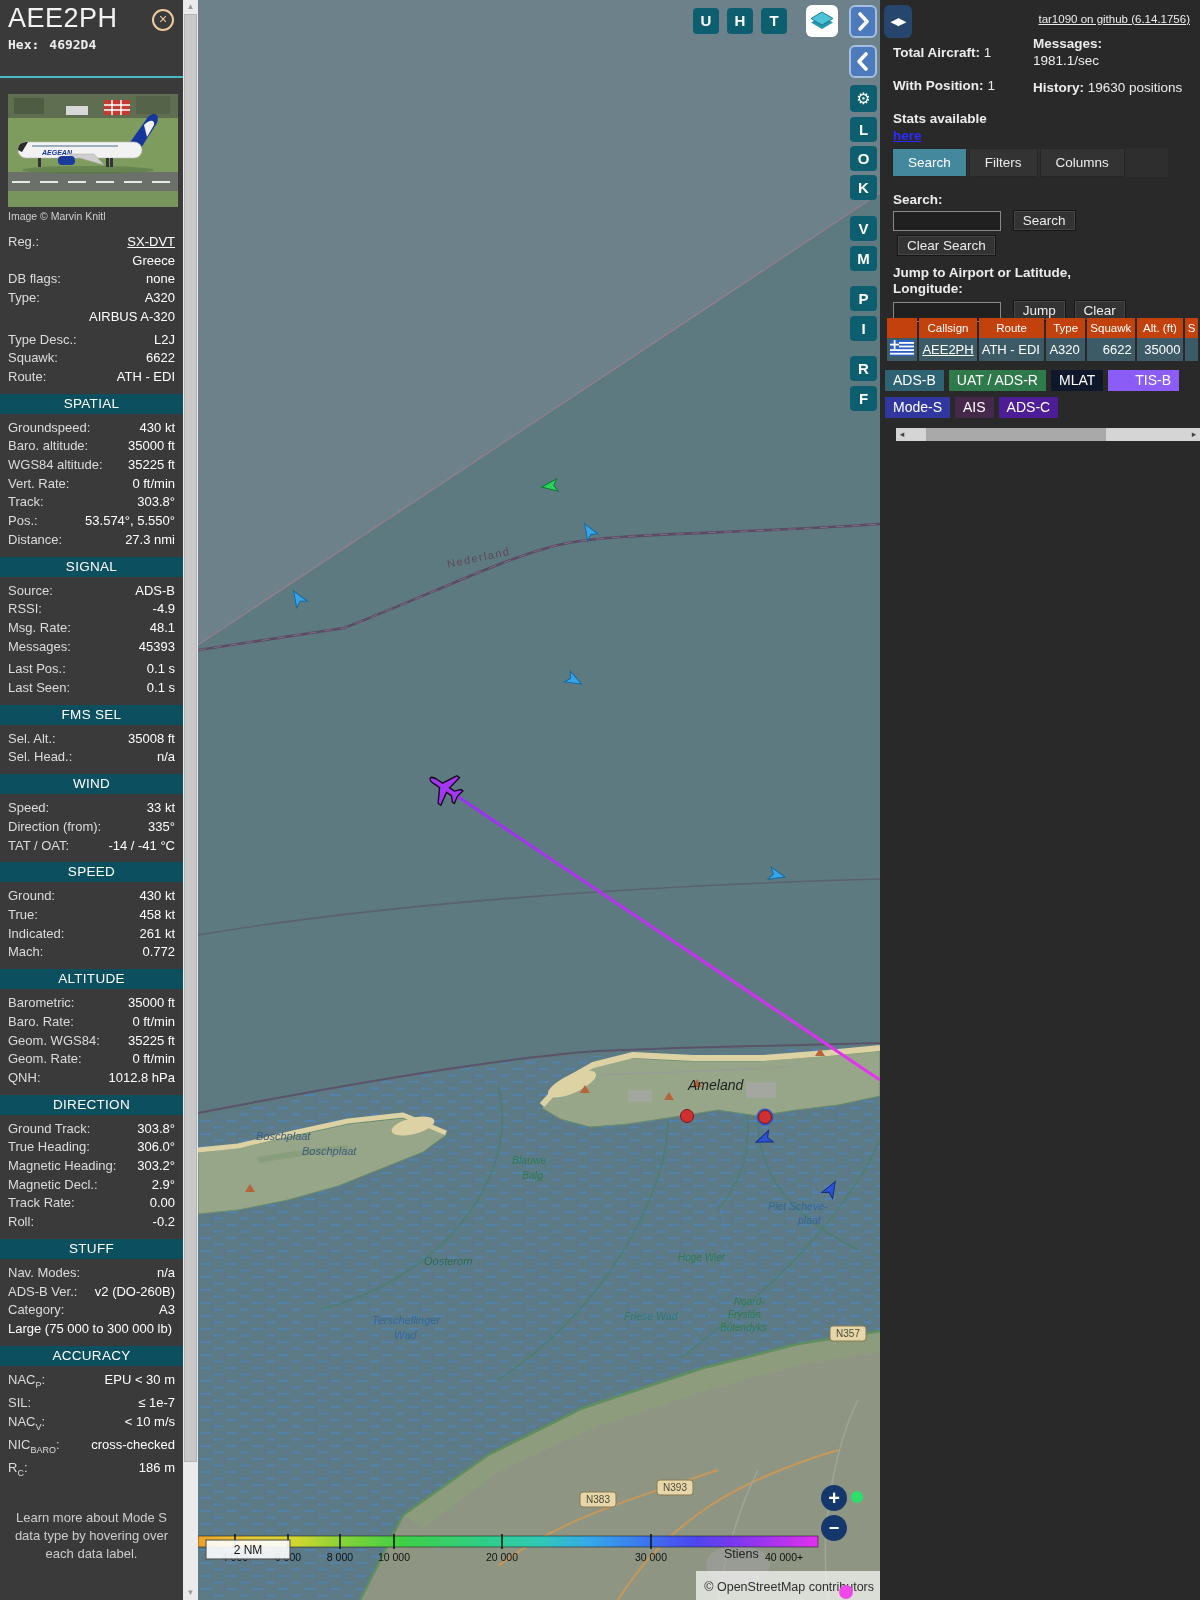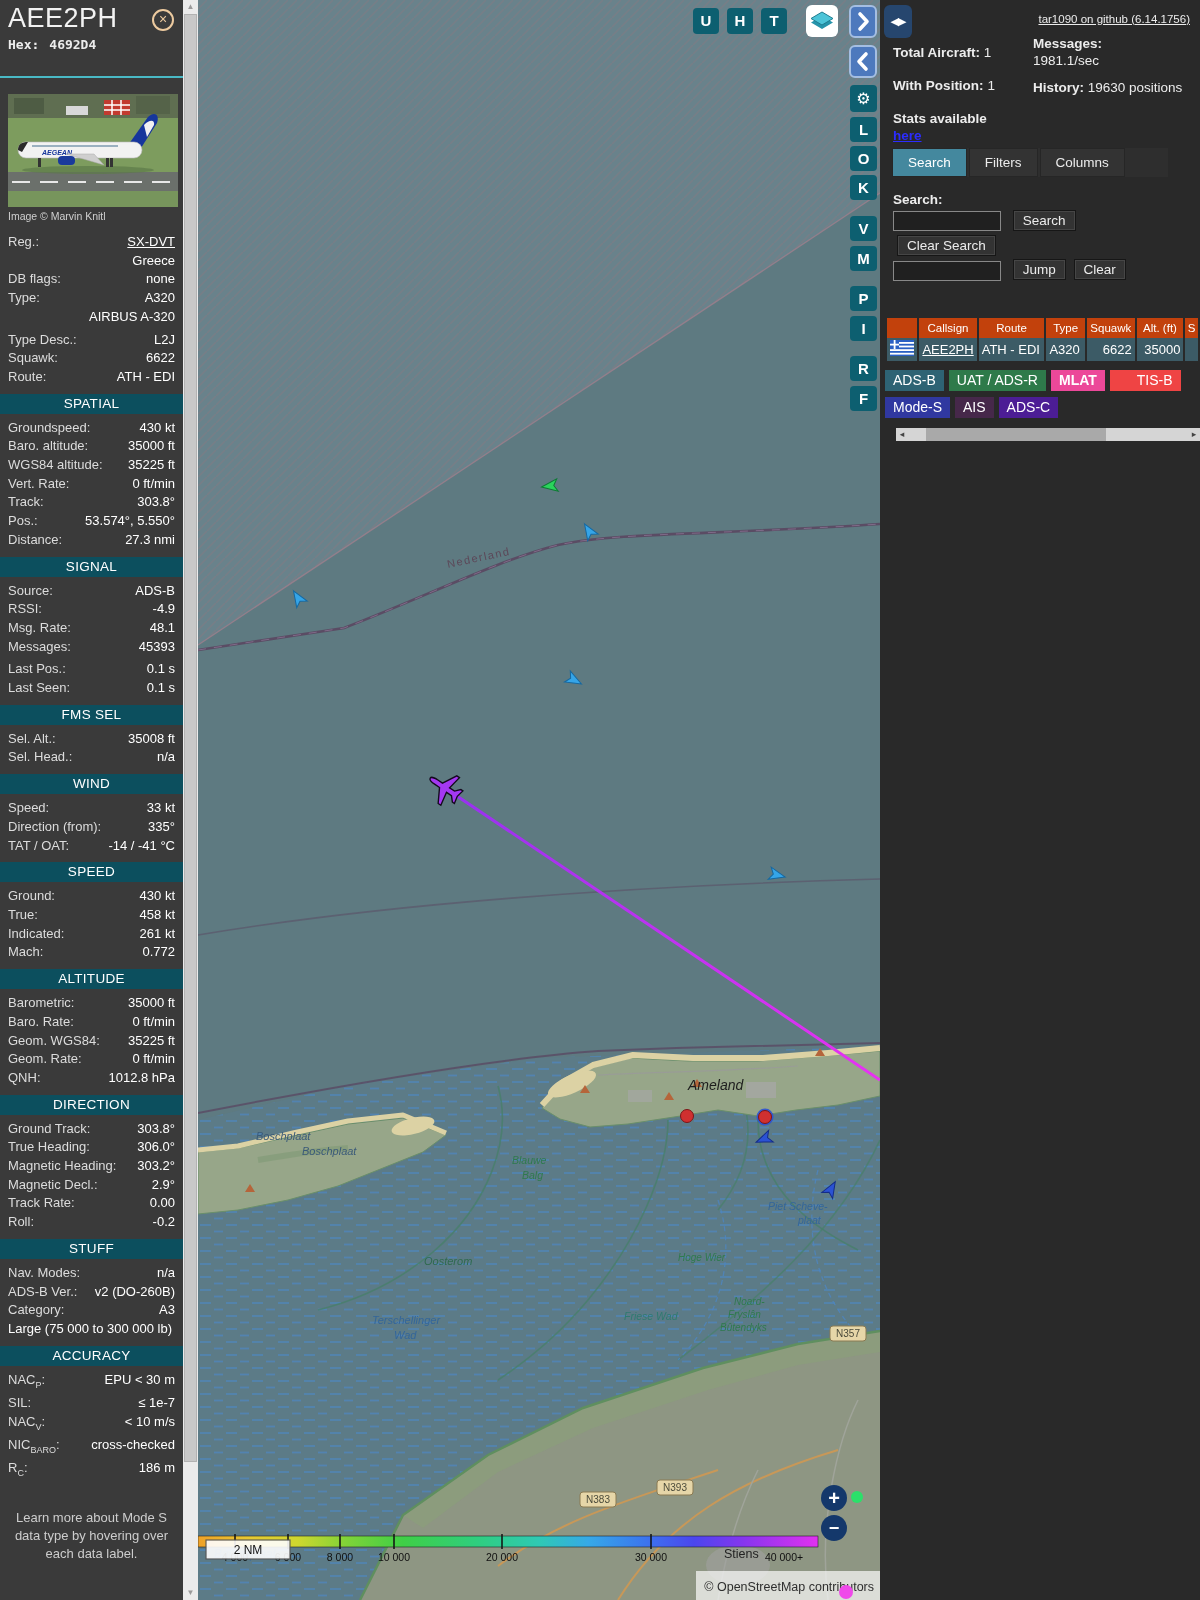--- a/index.html
+++ b/index.html
@@ -602,20 +602,21 @@
 
     <div class="searchbox">
       <div class="sb-label">Search:</div>
       <div>
         <input class="in" type="text" style="">
         <button class="btn" style="margin-left:8px">Search</button>
       </div>
       <div class="row2">
         <button class="btn">Clear Search</button>
       </div>
+      <div class="jump-label">Jump to Airport or Latitude, Longitude:</div>
       <div class="jmprow">
         <input class="in" type="text" style="">
         <button class="btn" style="margin-left:8px">Jump</button>
         <button class="btn" style="margin-left:4px">Clear</button>
       </div>
     </div>
 
     <table class="actable">
       <thead>
           <tr>
@@ -646,21 +647,21 @@
         <td>ATH - EDI</td>
         <td>A320</td>
         <td class="num">6622</td>
         <td class="num">35000</td>
         <td class="c6"></td>
       </tr>
         </tbody>
     </table>
 
     <div class="badges" id="badges">
-        <div class="badge-row"><span class="badge" style="background: rgb(46, 99, 116);">ADS-B</span><span class="badge" style="background: rgb(46, 122, 74);">UAT / ADS-R</span><span class="badge" style="background: #ec4899; font-weight: bold;">MLAT</span><span class="badge" style="background: #ef4444; padding-left: 27px;">TIS-B</span></div>
+        <div class="badge-row"><span class="badge" style="background: rgb(46, 99, 116);">ADS-B</span><span class="badge" style="background: rgb(46, 122, 74);">UAT / ADS-R</span><span class="badge" style="background: #0f172a;">MLAT</span><span class="badge" style="background: #8b5cf6; padding-left: 27px;">TIS-B</span></div>
         <div class="badge-row"><span class="badge" style="background: rgb(48, 56, 160);">Mode-S</span><span class="badge" style="background: rgb(70, 40, 74);">AIS</span><span class="badge" style="background: #4c1d95;">ADS-C</span></div>
       </div>
 
     <div class="hscroll">
       <div class="harr" style="left:0">◂</div>
       <div class="thumb"></div>
       <div class="harr" style="right:0">▸</div>
     </div>
   </div>
 </div>

